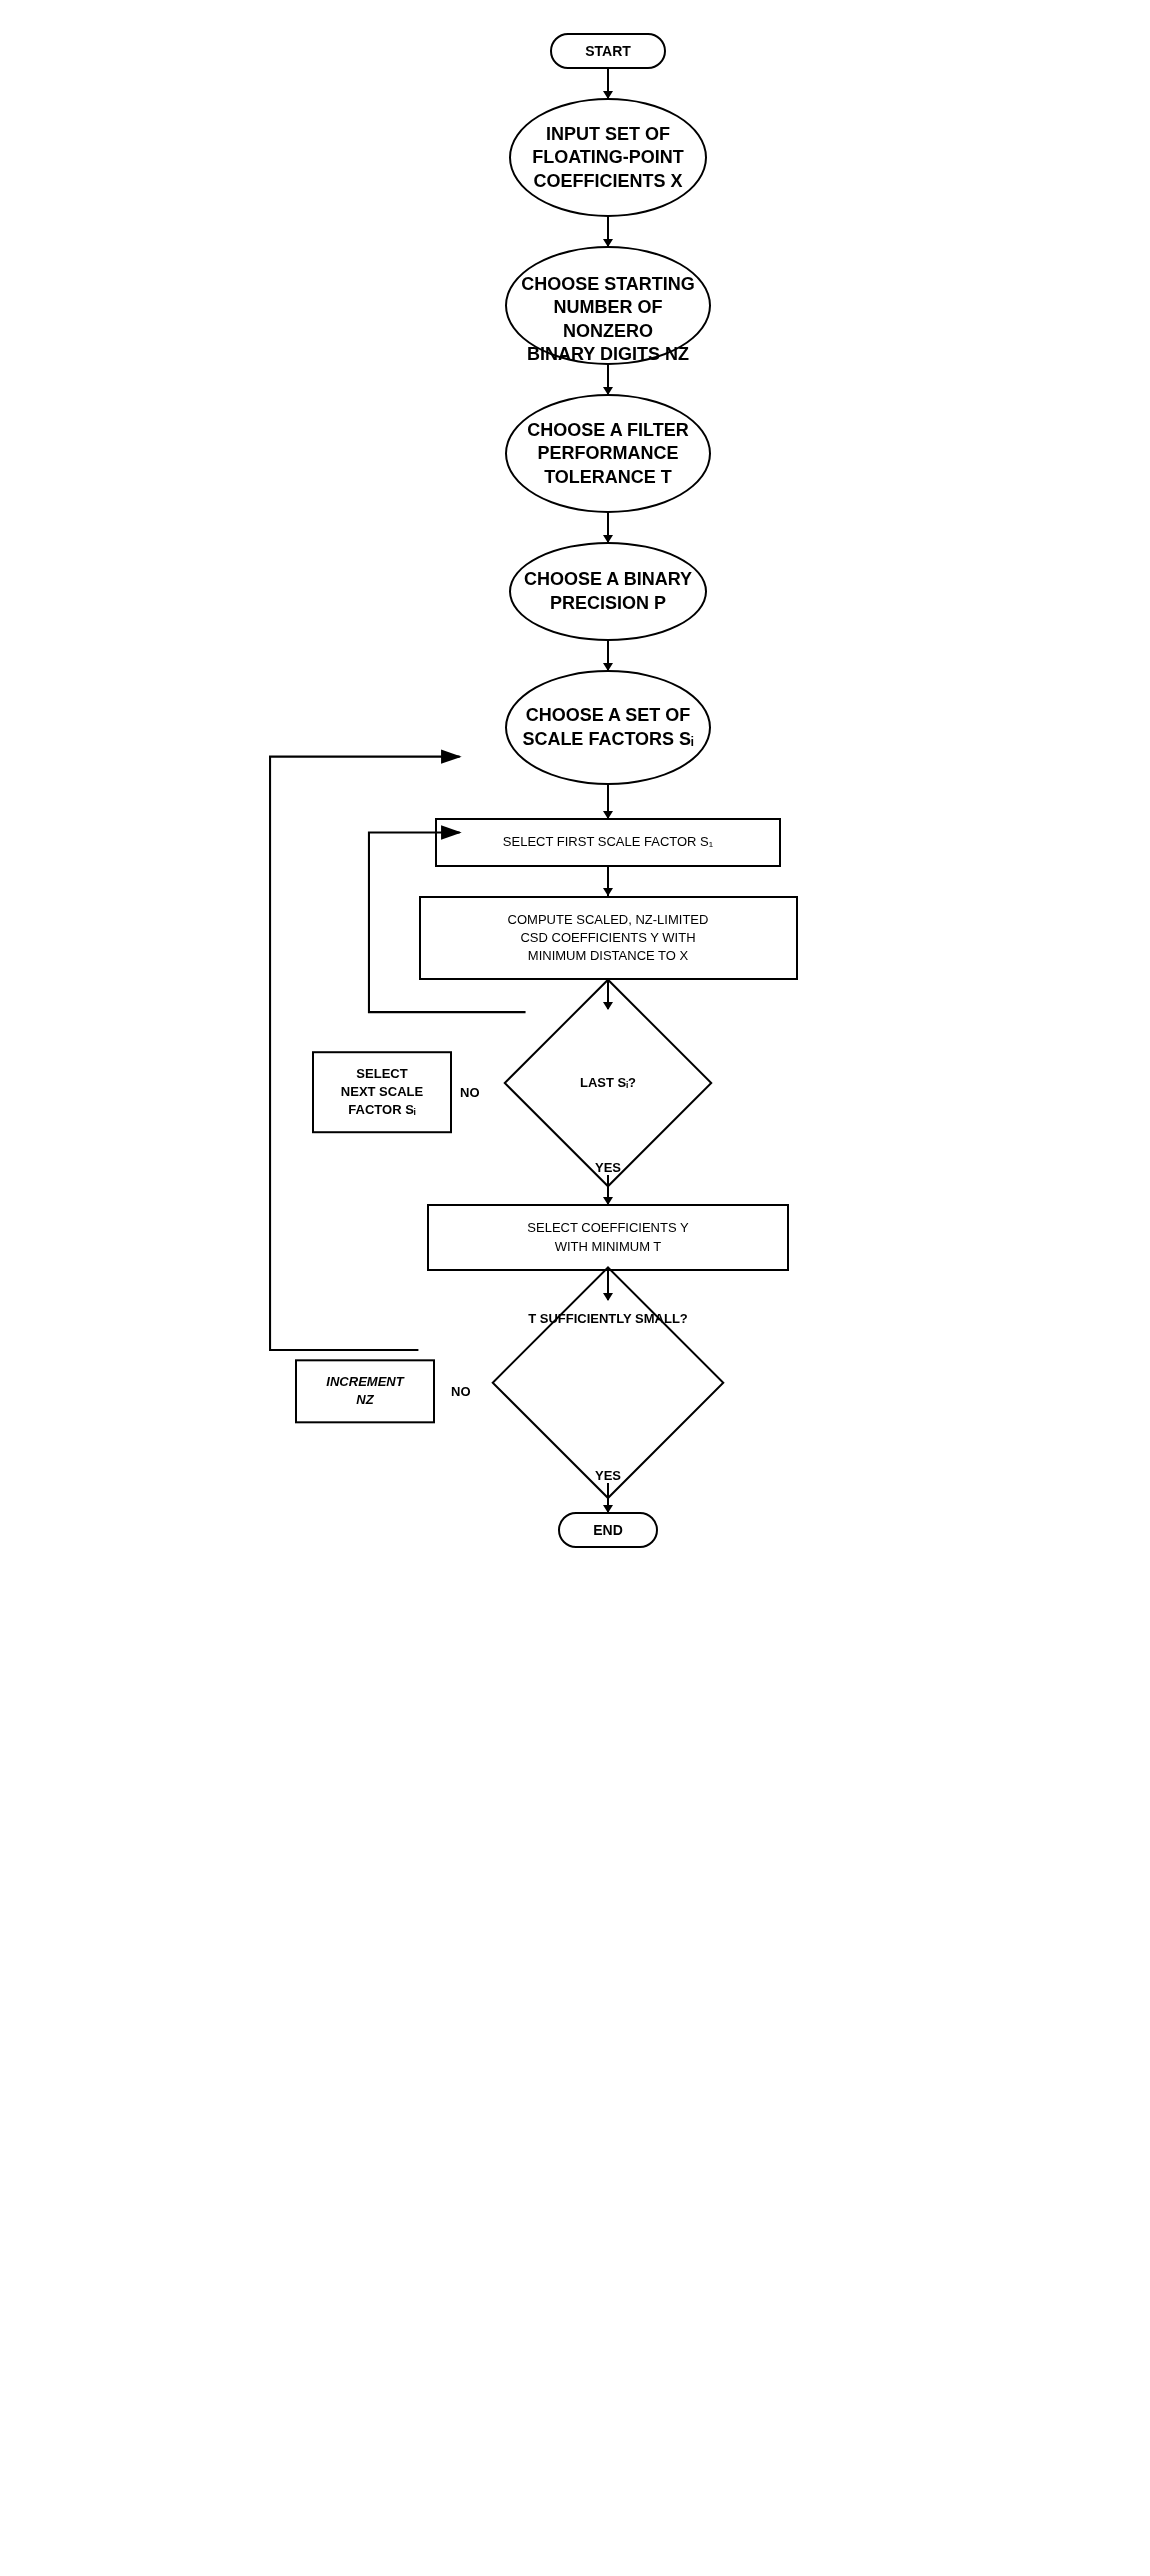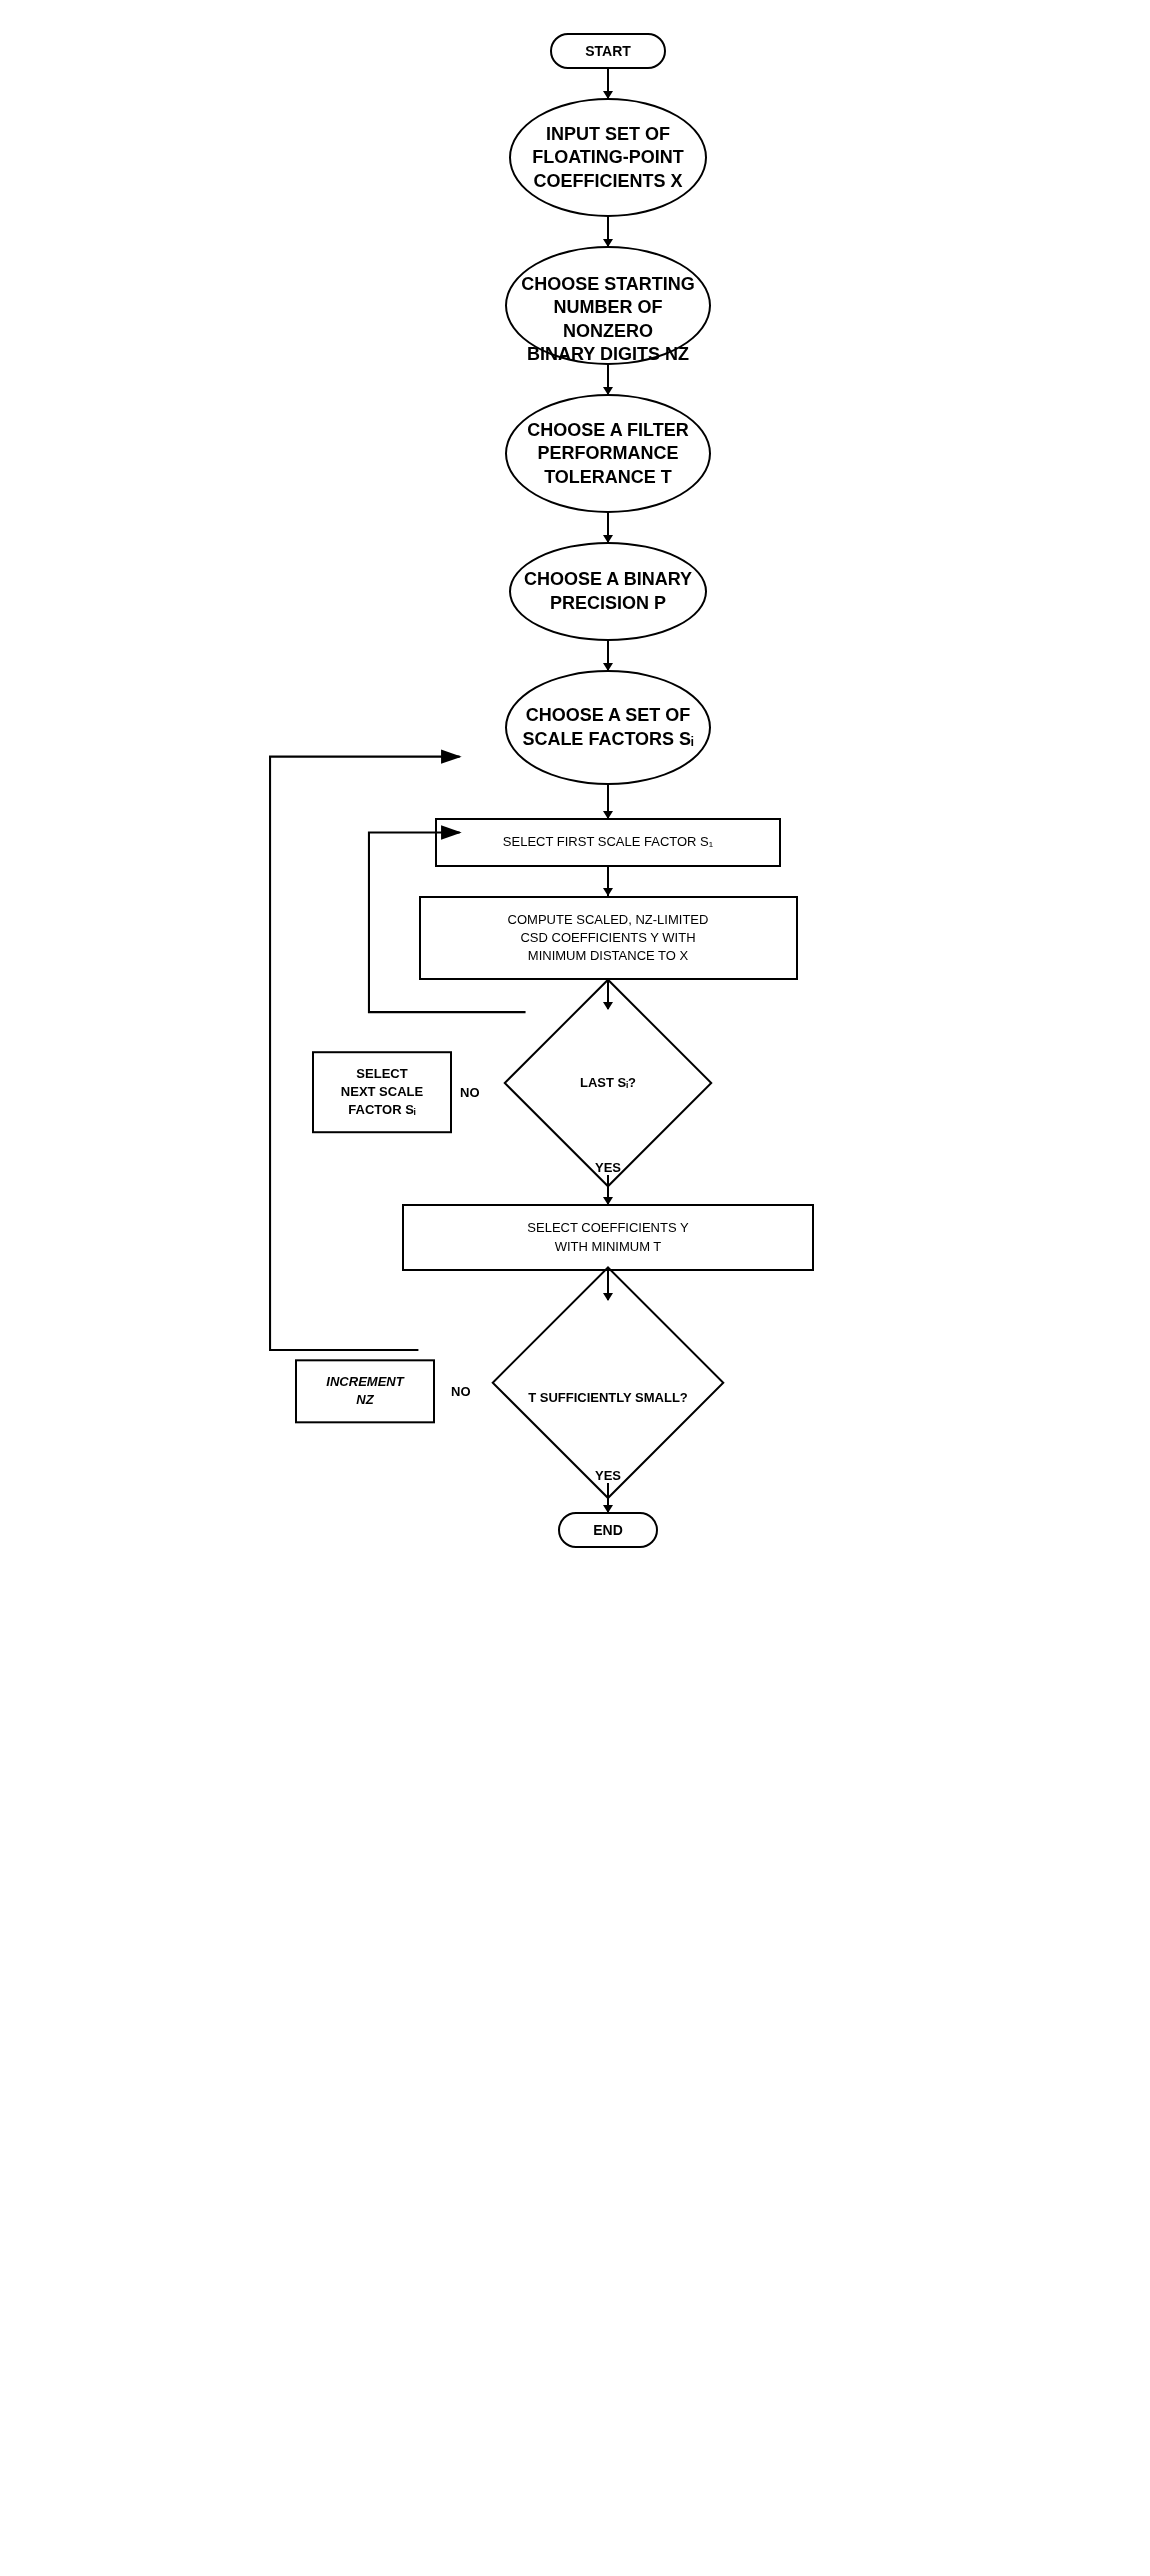--- a/index.html
+++ b/index.html
@@ -191,21 +191,21 @@
           <span>YES</span>
         </div>
       </div>
     </div>
 
     <div style="width:1.6px;height:29px;background:#000;position:relative;">
       <div style="position:absolute;bottom:-0.8px;left:50%;transform:translateX(-50%);width:0;height:0;border-left:5.8px solid transparent;border-right:5.8px solid transparent;border-top:8.2px solid #000;"></div>
     </div>
 
     <div>
-      <div class="rect-wide" style="width:412px;">
+      <div class="rect-wide" style="width:362px;">
         <span style="white-space:pre-line;">SELECT COEFFICIENTS Y
 WITH MINIMUM T</span>
       </div>
     </div>
 
     <div style="width:1.6px;height:29px;background:#000;position:relative;">
       <div style="position:absolute;bottom:-0.8px;left:50%;transform:translateX(-50%);width:0;height:0;border-left:5.8px solid transparent;border-right:5.8px solid transparent;border-top:8.2px solid #000;"></div>
     </div>
 
     <div style="display:flex;flex-direction:row;align-items:center;width:100%;position:relative;">
@@ -213,21 +213,21 @@
       <div style="position:absolute;left:25px;top:50%;transform:translateY(-50%);display:flex;flex-direction:column;align-items:center;font-style:italic;">
         <div class="rect-narrow">
           <span style="white-space:pre-line;">INCREMENT
 NZ</span>
         </div>
       </div>
 
       <div style="flex:1;display:flex;flex-direction:column;align-items:center;">
         <div style="position:relative;width:165px;height:165px;">
           <div style="position:absolute;top:0;left:0;width:165px;height:165px;border:2.1px solid #000;transform:rotate(45deg);transform-origin:82px 82px;"></div>
-          <div style="position:absolute;top:16px;left:0;width:165px;height:165px;display:flex;align-items:center;justify-content:center;">
+          <div style="position:absolute;top:10px;left:0;width:165px;height:165px;display:flex;align-items:flex-start;justify-content:center;">
             <span style="font-size:13px;font-weight:bold;text-align:center;line-height:1.4;">T
 SUFFICIENTLY
 SMALL?</span>
           </div>
         </div>
 
         <div style="position:absolute;left:181px;top:50%;transform:translateY(-50%);font-size:13px;font-weight:bold;">
           <span>NO</span>
         </div>
 

